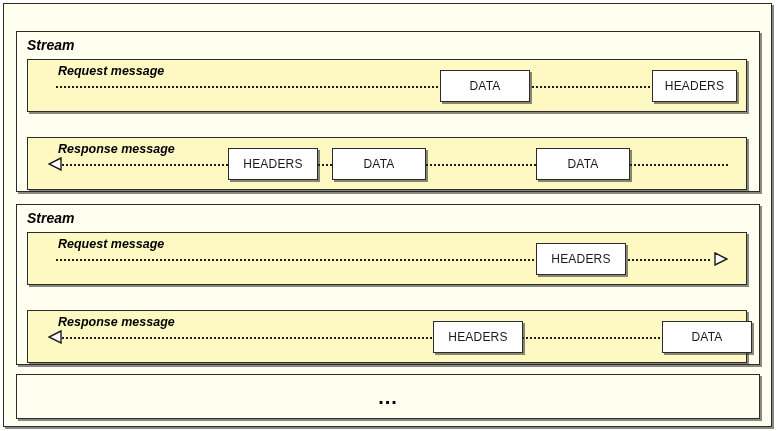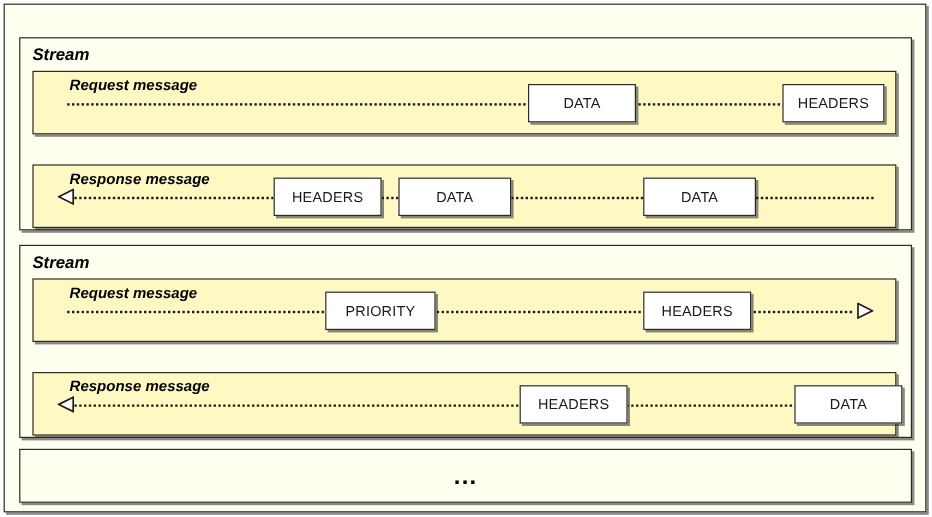--- a/index.html
+++ b/index.html
@@ -196,21 +196,20 @@
       <div class="stream-title">Stream</div>
 
       <div class="msgrow row-req">
         <div class="msg-label req">Request message</div>
         <div class="track" style="left:28px; width:654px;"></div>
         <div class="arrow" style="left:686px;">
           <svg width="14" height="14" viewBox="0 0 14 14">
             <polygon points="1,1 13,7 1,13" fill="#ffffff" stroke="#1c1c1c" stroke-width="1.4" stroke-linejoin="miter"></polygon>
           </svg>
         </div>
-        <div class="frame" style="left:243px; width:92px;">PRIORITY</div>
         <div class="frame" style="left:508px; width:90px;">HEADERS</div>
       </div>
 
       <div class="msgrow row-res">
         <div class="msg-label res">Response message</div>
         <div class="track" style="left:34px; width:666px;"></div>
         <div class="arrow" style="left:20px;">
           <svg width="14" height="14" viewBox="0 0 14 14">
             <polygon points="13,1 1,7 13,13" fill="#ffffff" stroke="#1c1c1c" stroke-width="1.4" stroke-linejoin="miter"></polygon>
           </svg>

